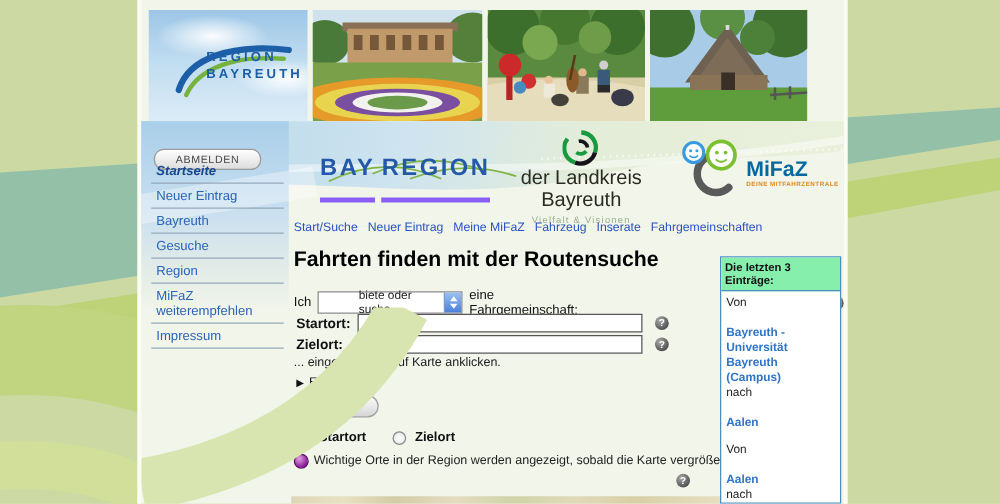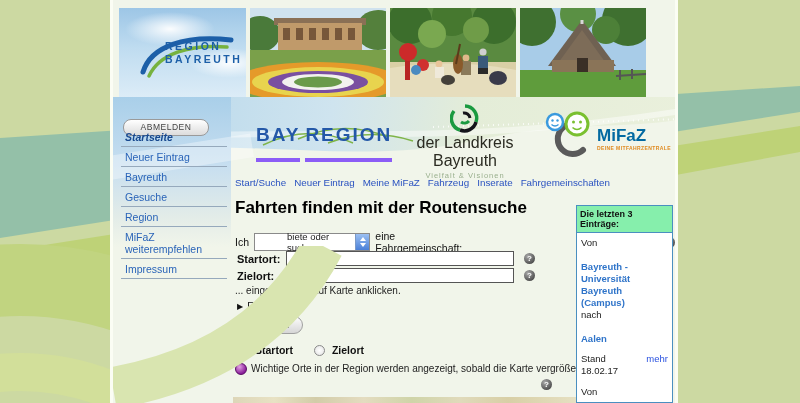--- a/index.html
+++ b/index.html
@@ -323,27 +323,20 @@
   <div class="mapstrip"></div>
 
   <div class="recent">
     <div class="recent-head">Die letzten 3 Einträge:</div>
     <div class="recent-body">
       <div class="entry">
         <div>Von</div>
         <div class="rlink">Bayreuth - Universität Bayreuth (Campus)</div>
         <div>nach</div>
         <div class="rlink">Aalen</div>
-        <div class="standrow">
-          <span>
-            <span>Stand</span><br>
-            <span>18.02.17</span>
-          </span>
-          <span class="mehr">mehr</span>
-        </div>
       </div>
       <div class="entry">
         <div>Von</div>
         <div class="rlink">Aalen</div>
         <div>nach</div>
         <div class="rlink">Bayreuth - Universität Bayreuth (Campus)</div>
 
       </div>
 
     </div>

